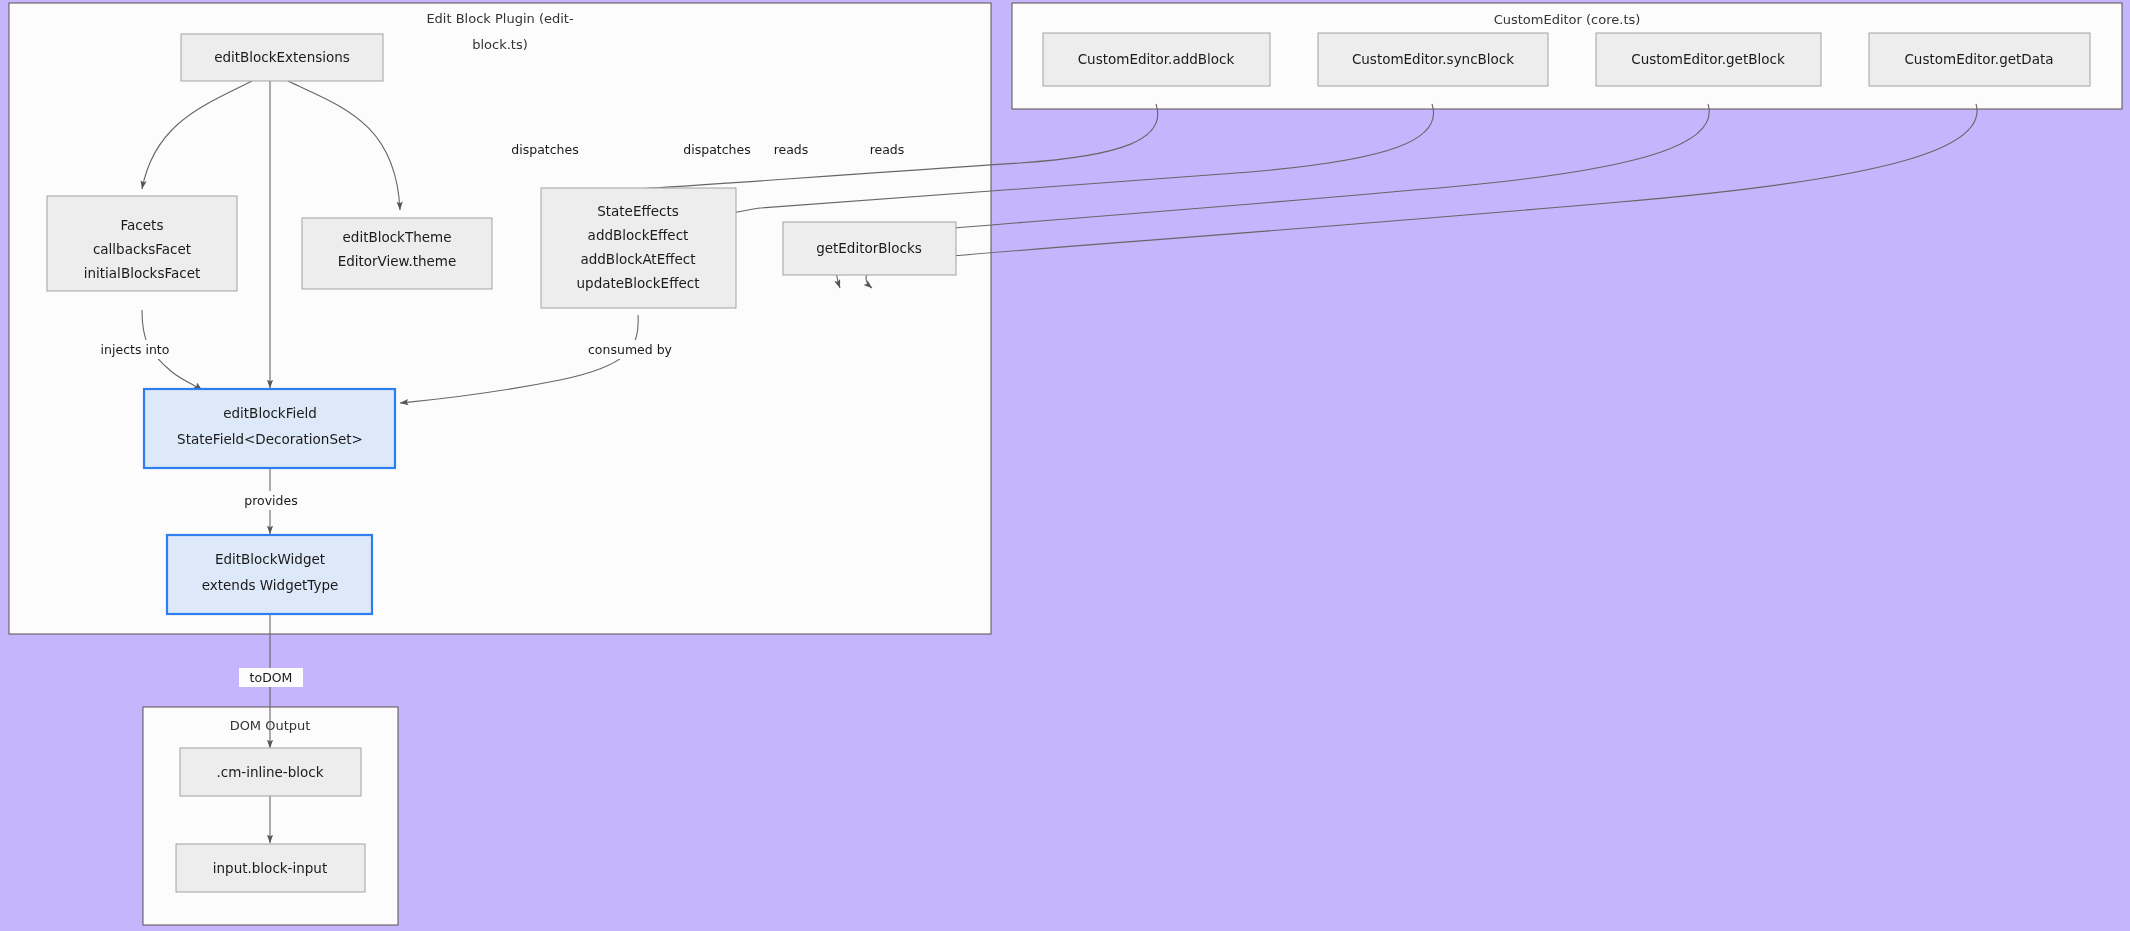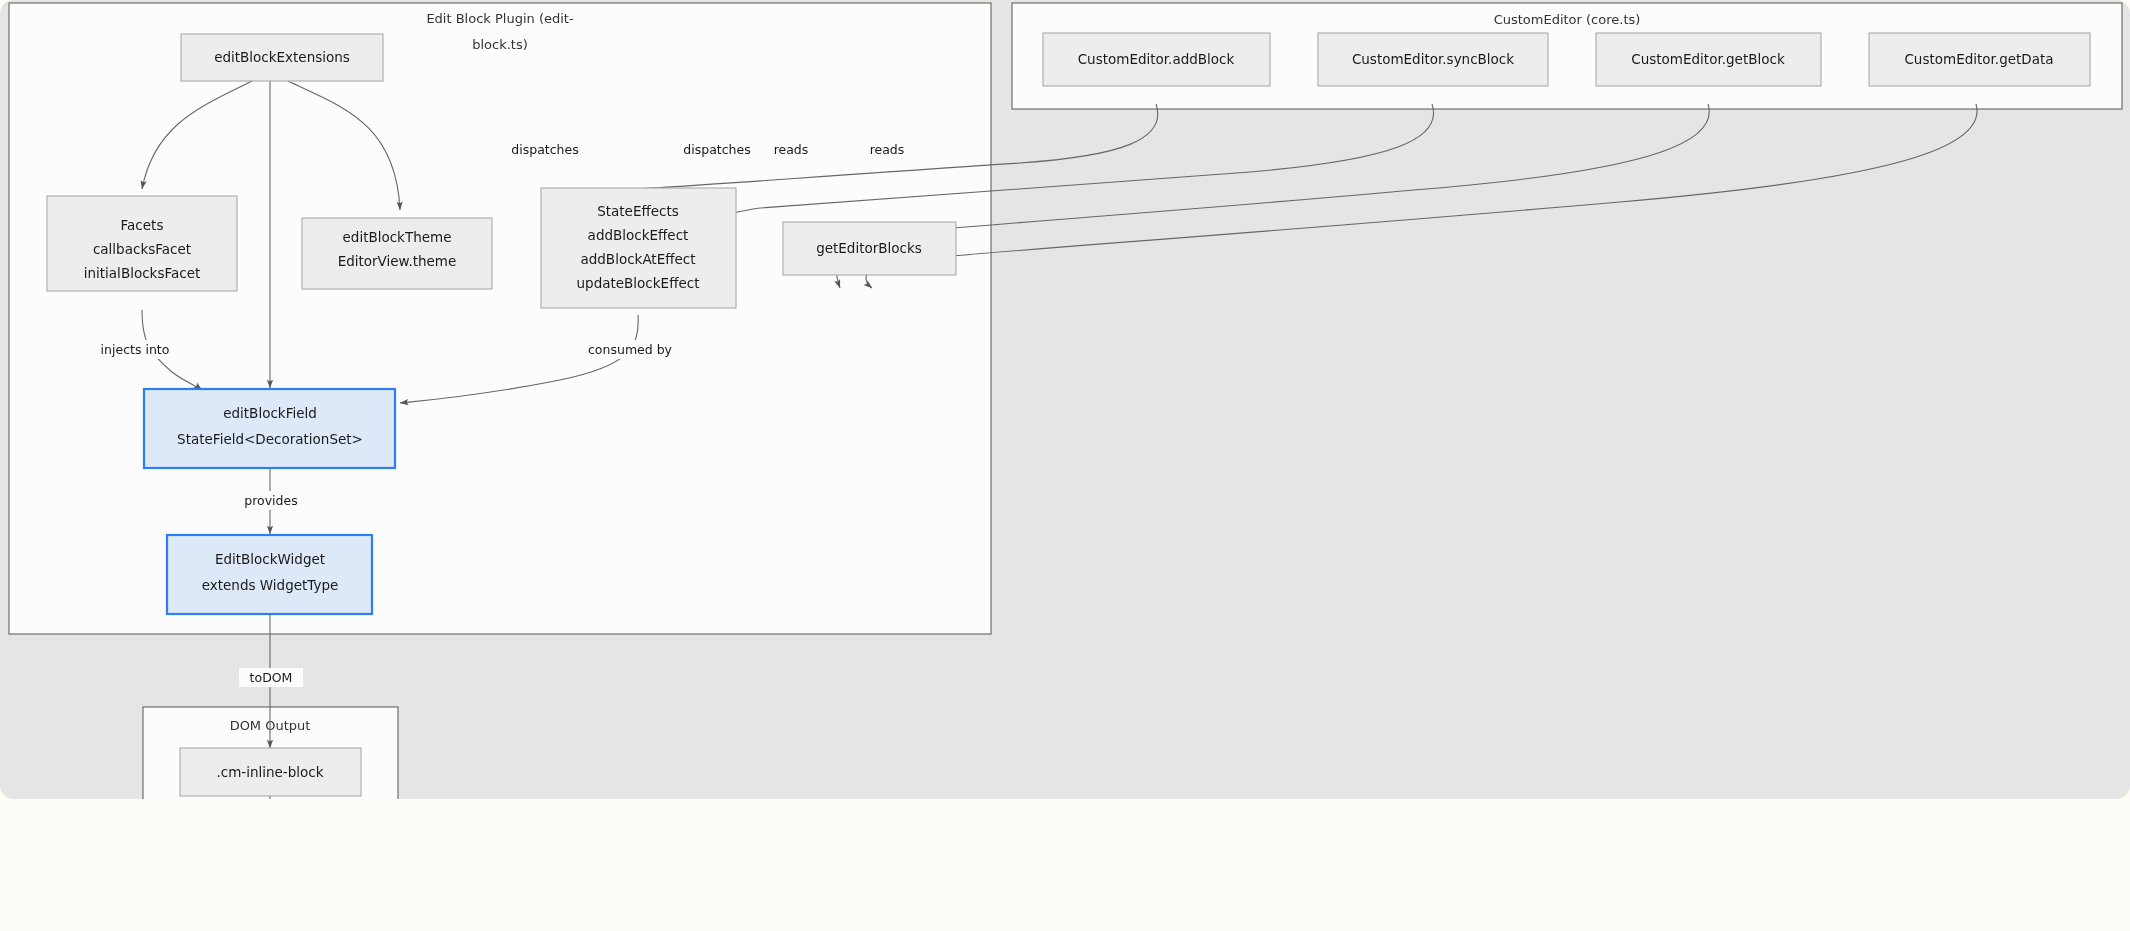--- a/index.html
+++ b/index.html
@@ -3,25 +3,24 @@
 <meta charset="utf-8">
 <style>
   html, body {
     margin: 0;
     padding: 0;
     background: #fdfcf6;
   }
   #canvas {
     position: relative;
     width: 2130px;
-    height: 799px;
-    background: #e5e5e5;
+    height: 931px;
+    background: #c4b5fd;
     font-family: "DejaVu Sans", "Liberation Sans", sans-serif;
     overflow: hidden;
-    border-radius: 14px;
   }
   svg#diagram {
     position: absolute;
     left: 0;
     top: 0;
     width: 2130px;
     height: 931px;
     display: block;
   }
   .sg-rect {

